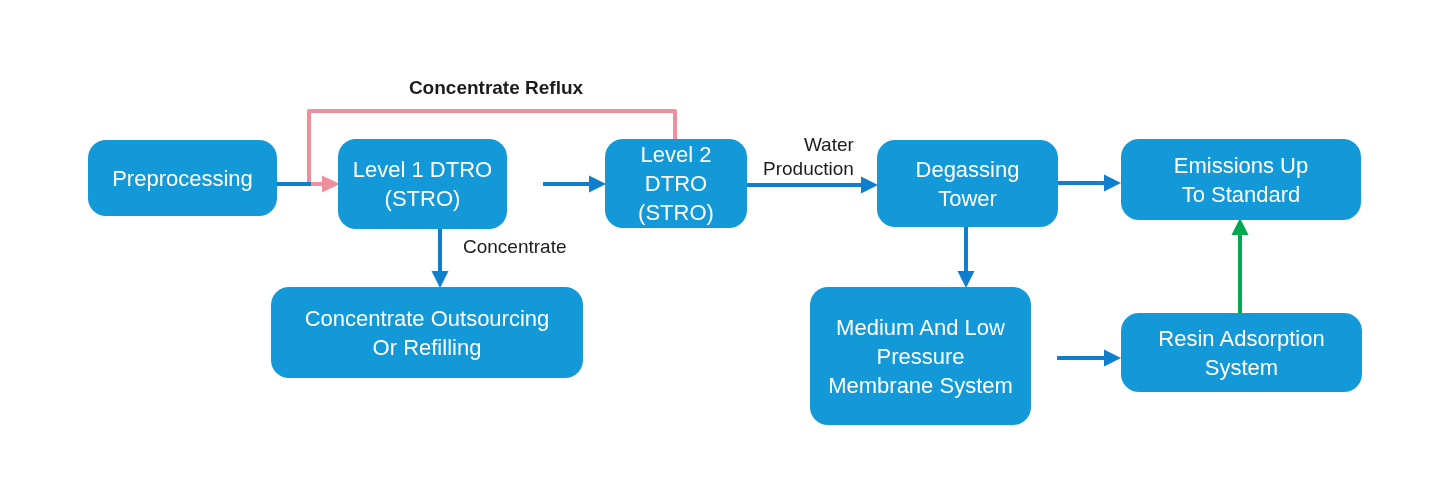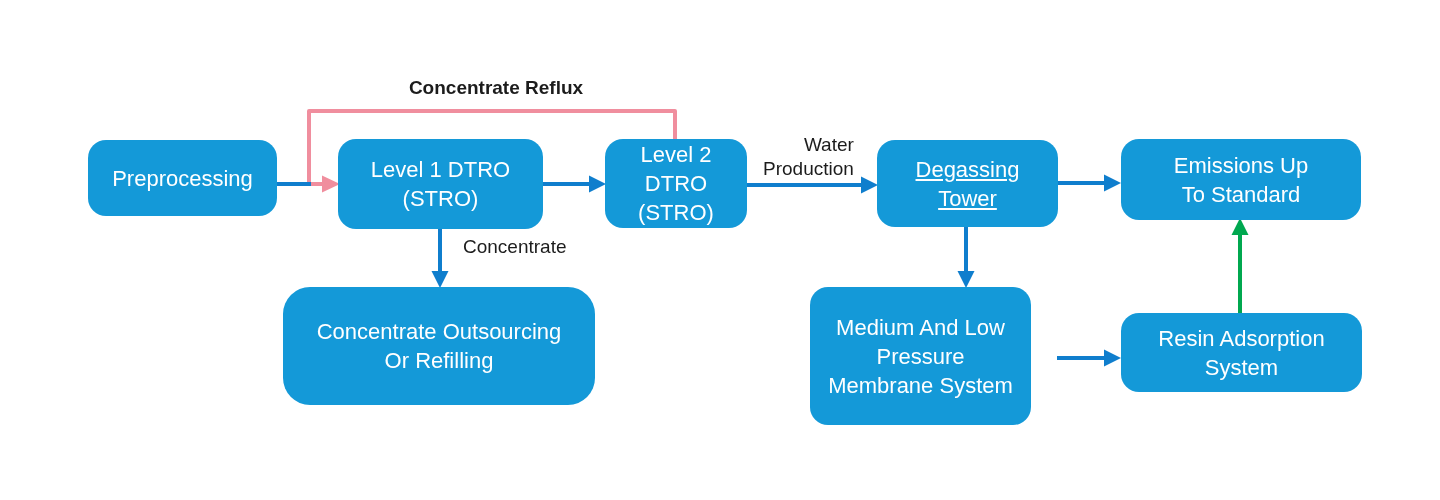--- a/index.html
+++ b/index.html
@@ -107,34 +107,34 @@
     </g>
 
     <g>
       <line class="stroke-green" x1="1240" y1="313" x2="1240" y2="234"></line>
       <polygon class="fill-green" points="1240,218 1231.5,235 1248.5,235"></polygon>
     </g>
   </svg>
 
   <div class="node" style="left:88px;  top:140px; width:189px; height:76px;">Preprocessing</div>
 
-  <div class="node" style="left:338px; top:139px; width:205px; height:90px;">Level 1 DTRO
+  <div class="node" style="left:338px; top:139px; width:169px; height:90px;">Level 1 DTRO
 (STRO)</div>
 
   <div class="node" style="left:605px; top:139px; width:142px; height:89px;">Level 2
 DTRO
 (STRO)</div>
 
-  <div class="node" style="left:877px; top:140px; width:181px; height:87px;text-decoration:underline;">Degassing
+  <div class="node" style="left:877px; top:140px; width:181px; height:87px;">Degassing
 Tower</div>
 
   <div class="node" style="left:1121px; top:139px; width:240px; height:81px;">Emissions Up
 To Standard</div>
 
-  <div class="node" style="left:283px; top:287px; width:312px; height:118px;border-radius:27px;">Concentrate Outsourcing
+  <div class="node" style="left:271px; top:287px; width:312px; height:91px;">Concentrate Outsourcing
 Or Refilling</div>
 
   <div class="node" style="left:810px; top:287px; width:221px; height:138px;">Medium And Low
 Pressure
 Membrane System</div>
 
   <div class="node" style="left:1121px; top:313px; width:241px; height:79px;">Resin Adsorption
 System</div>
 
   <div class="edge-label centered" style="left:496px; top:76px;">Concentrate Reflux</div>

